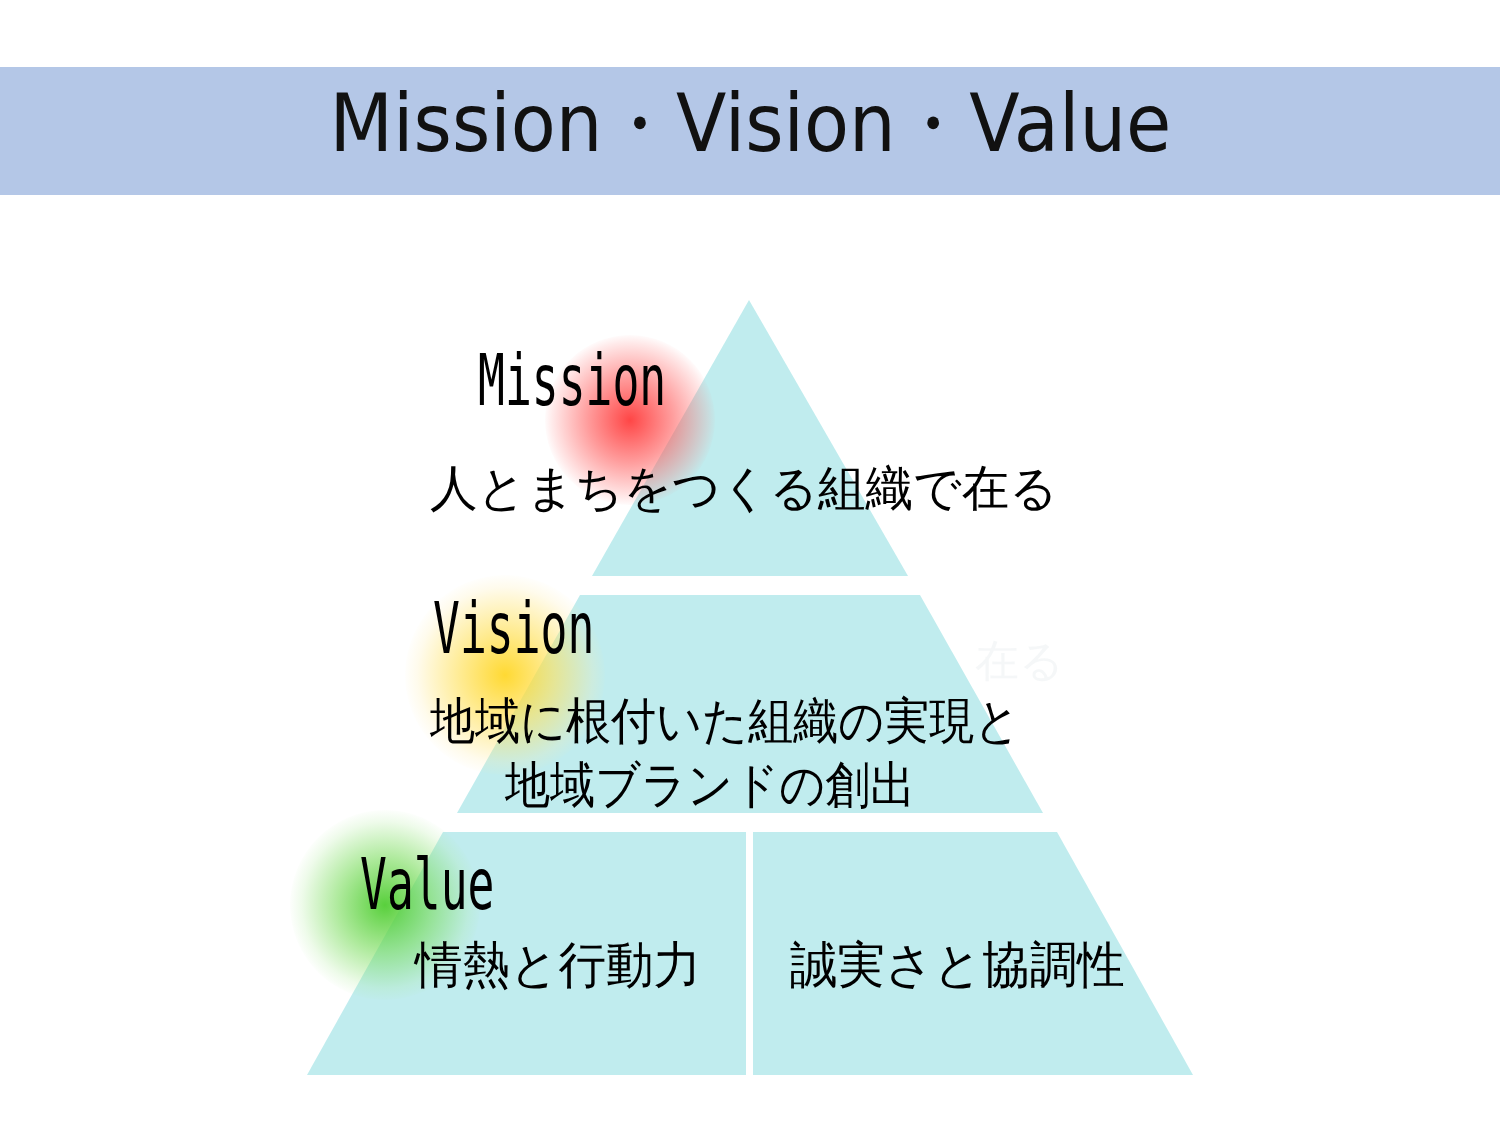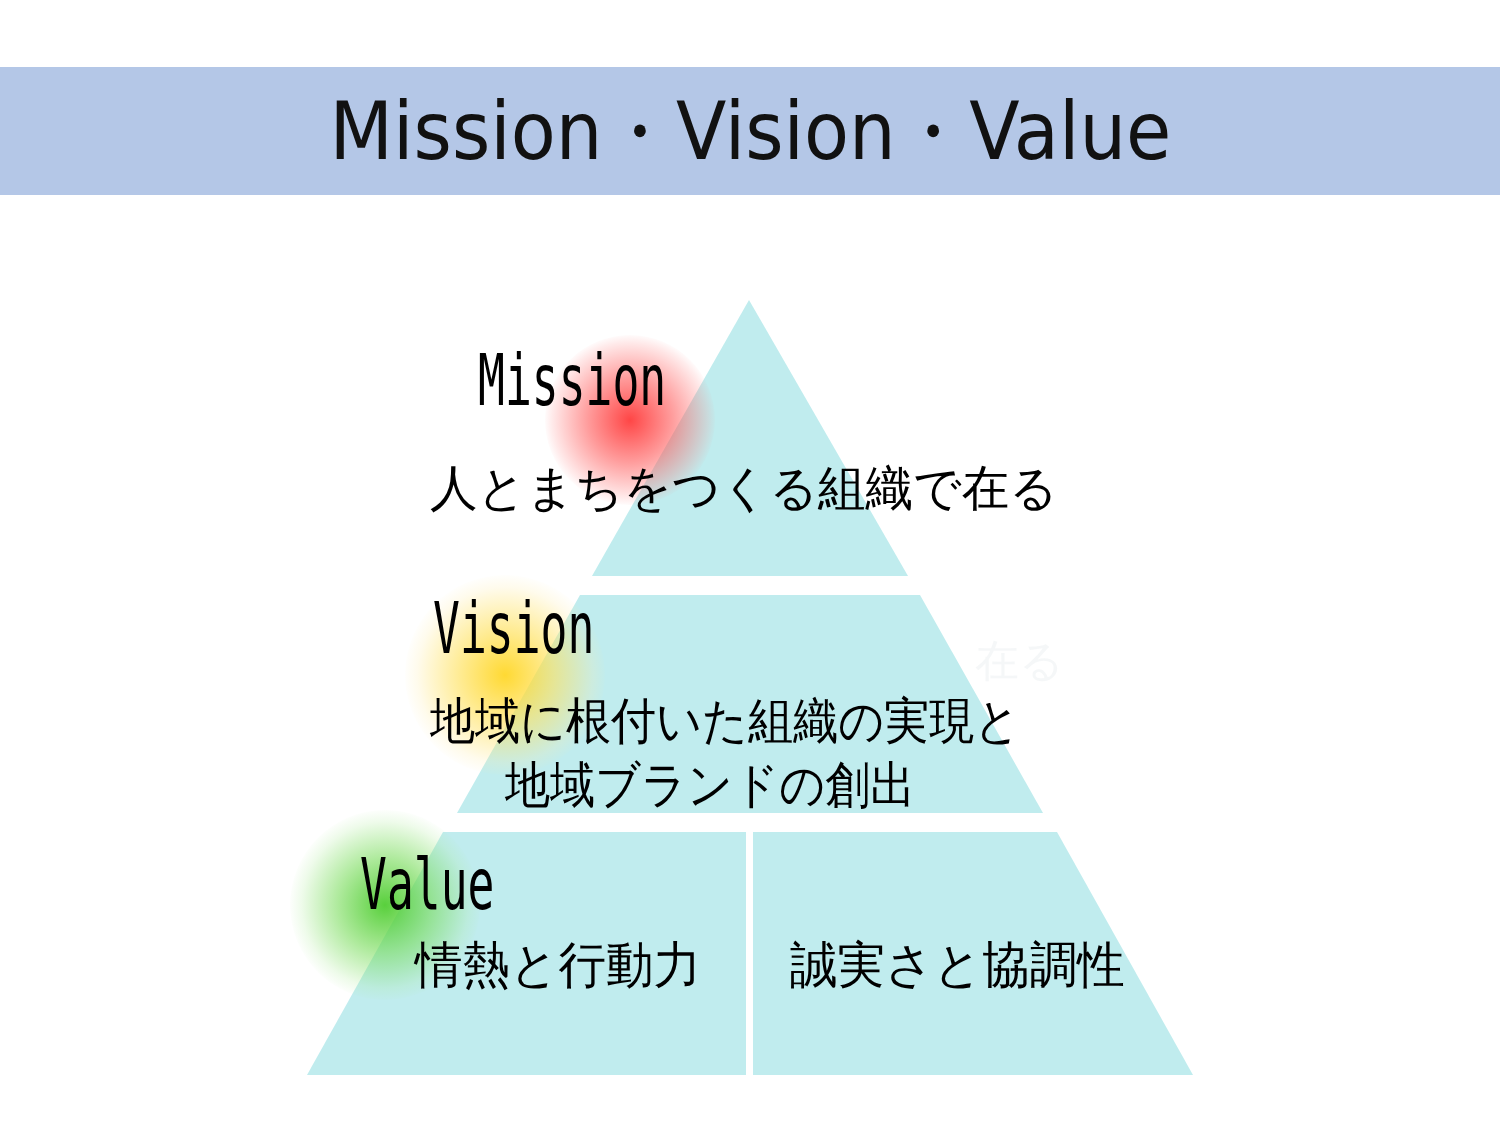--- a/index.html
+++ b/index.html
@@ -1,17 +1,17 @@
 <!DOCTYPE html>
 <html><head>
 <meta charset="utf-8">
 <style>
   html, body { margin: 0; padding: 0; }
   body { width: 1500px; height: 1125px; background: #ffffff; position: relative; overflow: hidden; font-family: "DejaVu Sans", sans-serif; }
-  .banner { position: absolute; left: 0; top: 67px; width: 1500px; height: 128px; background: #b4c7e7; display: flex; align-items: center; justify-content: center; }
+  .banner { position: absolute; left: 0; top: 67px; width: 1500px; height: 128px; background: #b4c7e7; display: flex; align-items: flex-start; justify-content: center; }
   .banner-title { font-family: "DejaVu Sans", sans-serif; font-size: 80px; color: #111; letter-spacing: 0px; transform: scaleX(0.92); margin-top: 4px; }
   svg.pyr { position: absolute; left: 0; top: 0; }
   .glow { position: absolute; border-radius: 50%; }
   .label { position: absolute; font-family: "DejaVu Sans Mono", monospace; color: #000; transform-origin: left top; }
   .jp { position: absolute; font-family: "DejaVu Sans", sans-serif; color: #000; white-space: nowrap; }
   .ghost { position: absolute; color: rgba(200,210,215,0.18); font-size: 44px; font-family: "DejaVu Sans", sans-serif; }
 </style>
 </head>
 <body>
 

